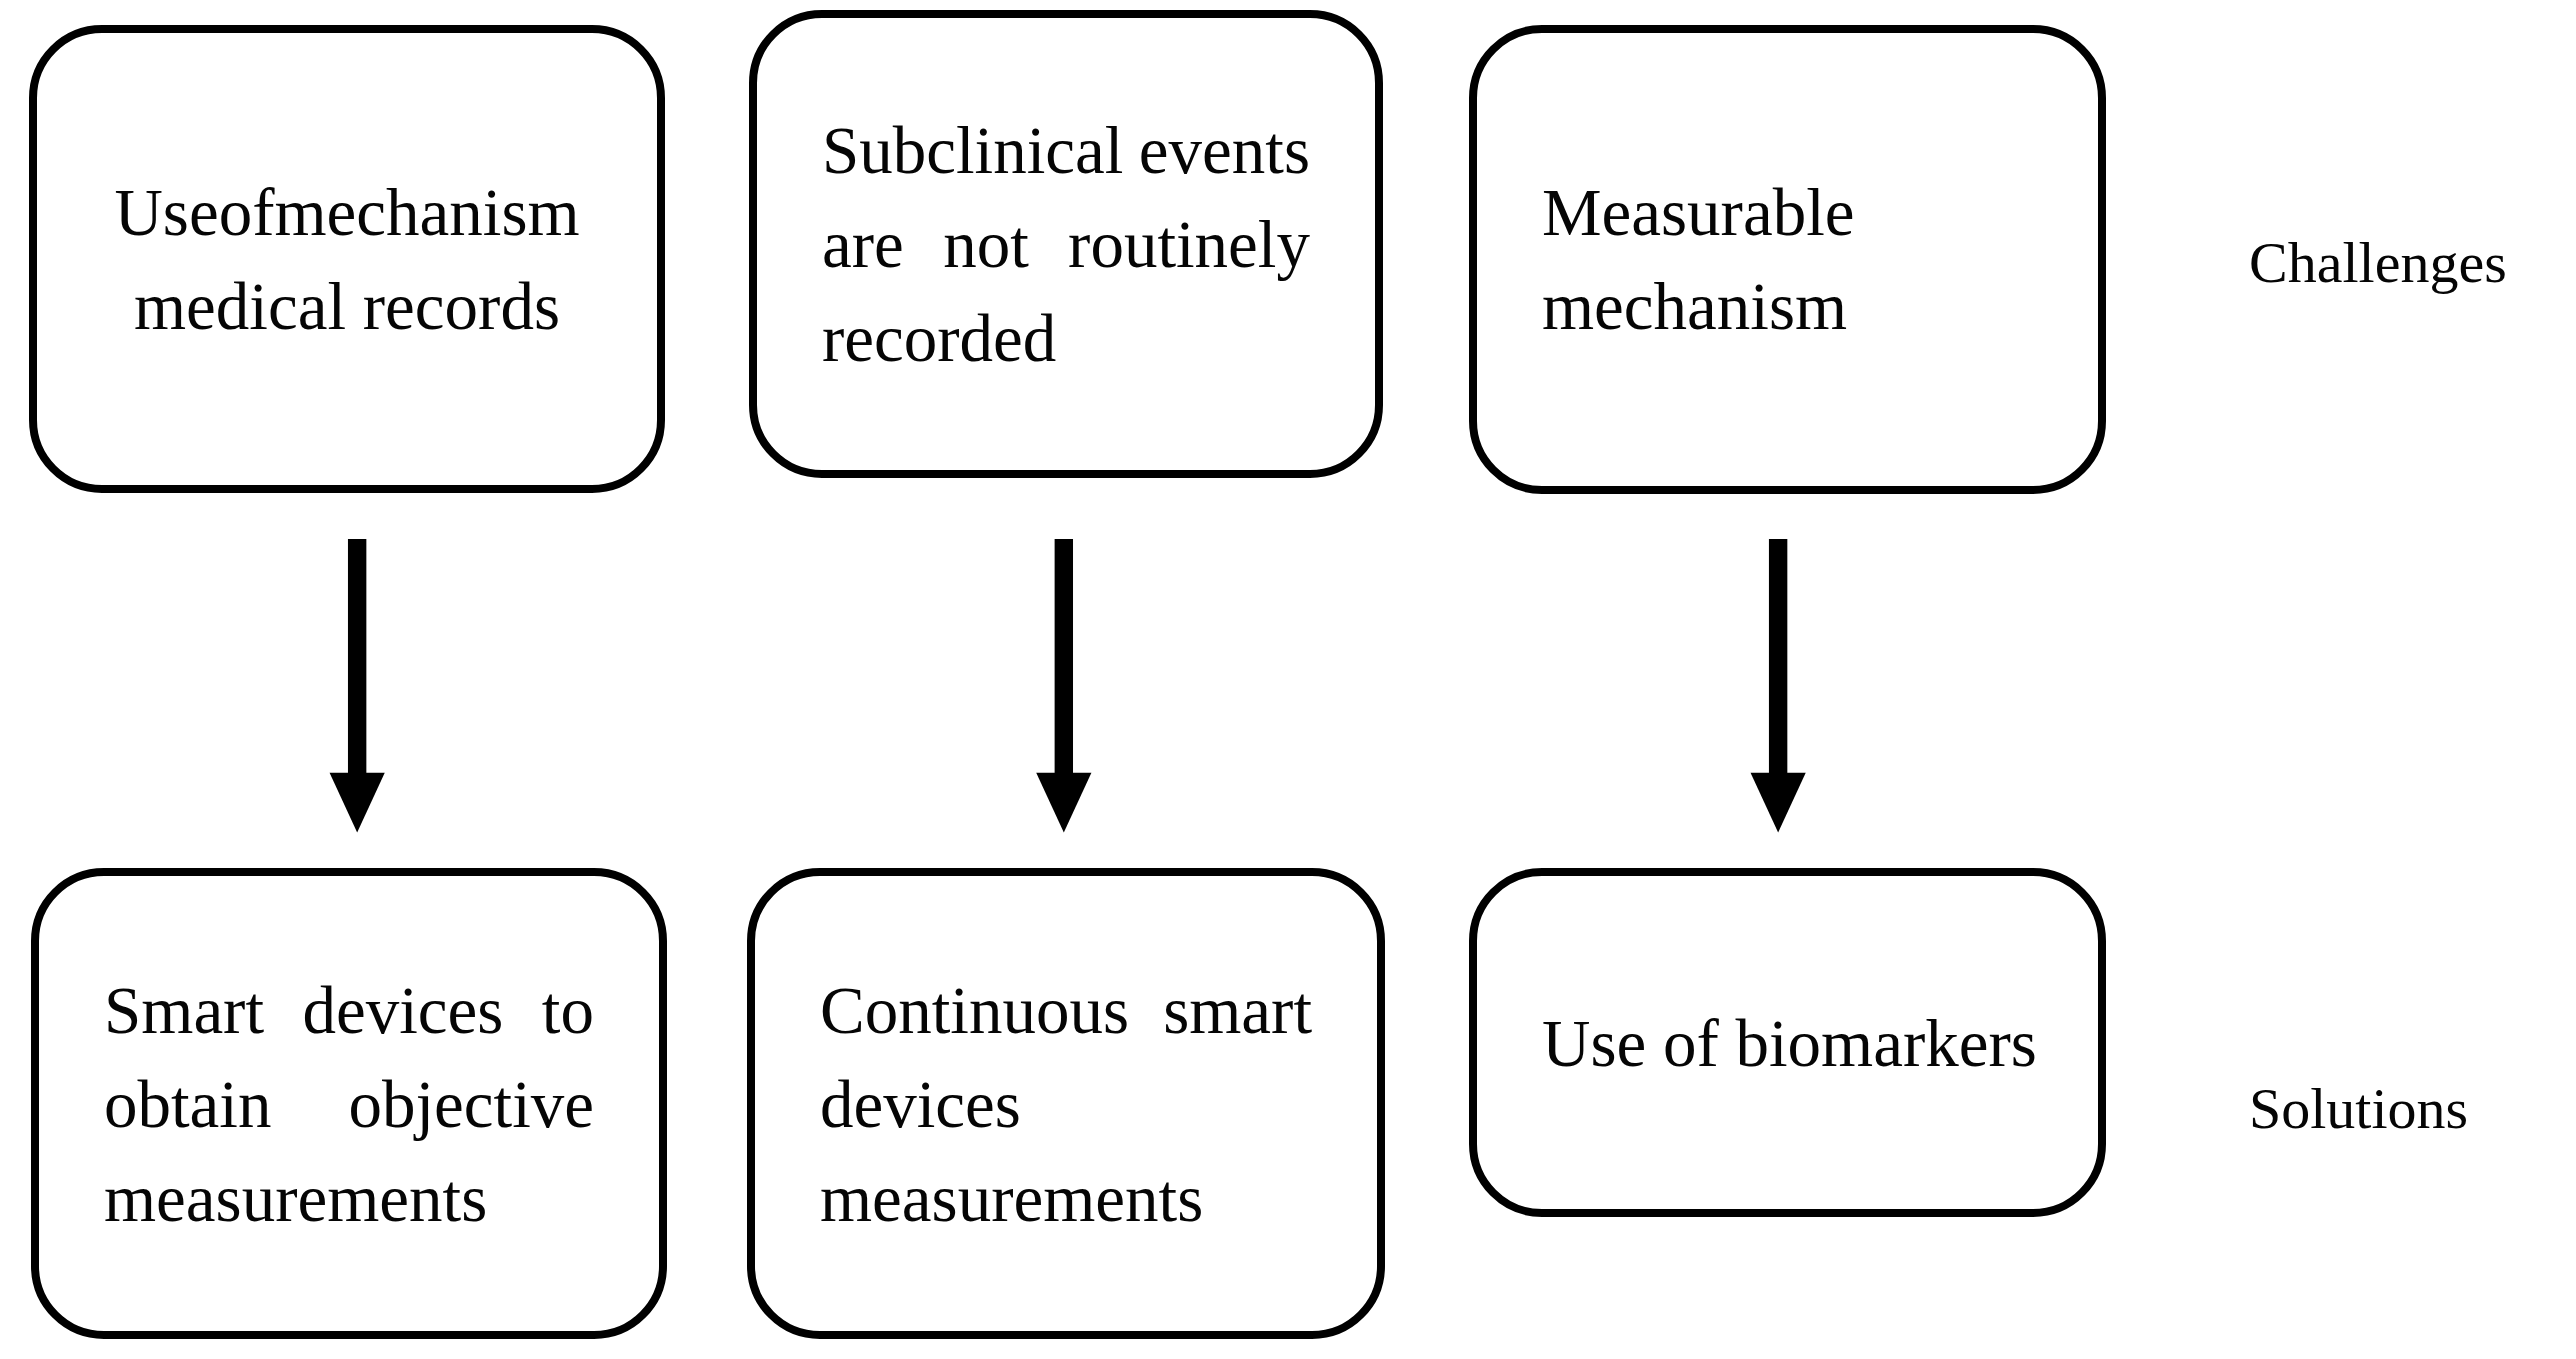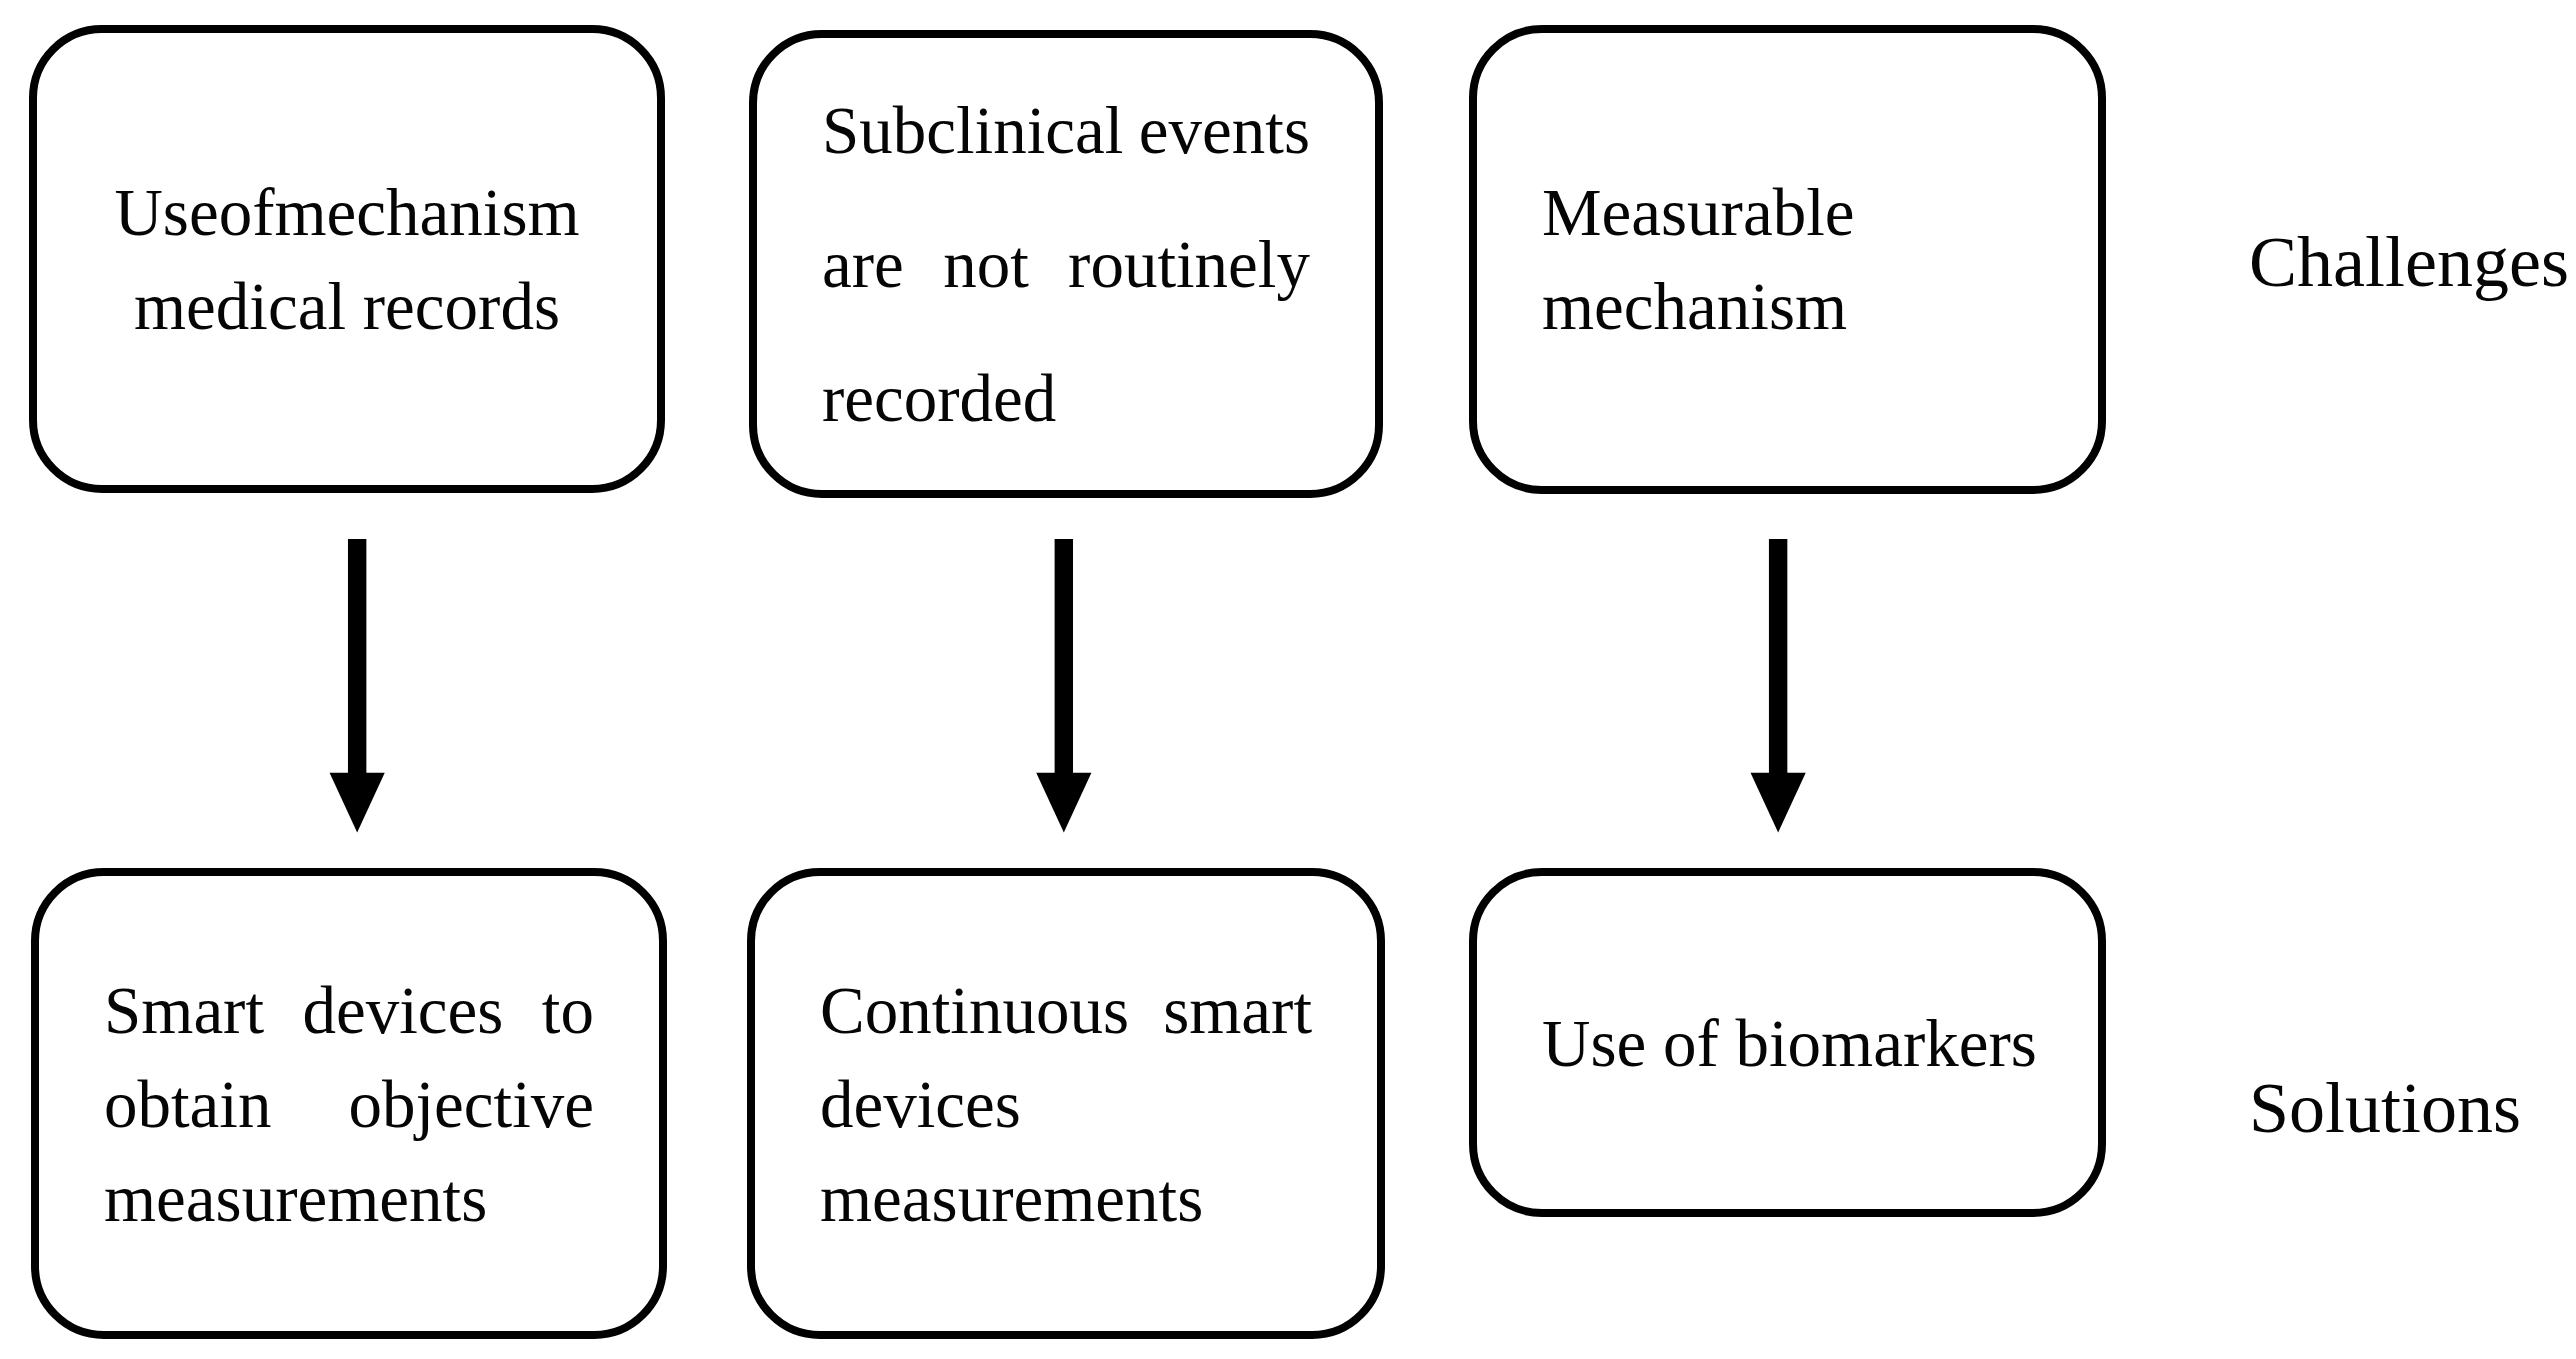--- a/index.html
+++ b/index.html
@@ -31,30 +31,30 @@
   }
   .box .line {
     white-space: nowrap;
   }
   .box .line.just {
     display: flex;
     justify-content: space-between;
   }
   
   #box-c1 { left: 29px;   top: 24.5px;   width: 636px; height: 468px; align-items: center; }
-  #box-c2 { left: 749px;  top: 30px;   width: 634px; height: 468px; gap: 40px; }
+  #box-c2 { left: 749px;  top: 10px;   width: 634px; height: 468px; }
   #box-c3 { left: 1469px; top: 24.5px;   width: 637px; height: 469px; }
   
   #box-s1 { left: 31px;   top: 868px; width: 636px; height: 471px; }
   #box-s2 { left: 747px;  top: 868px; width: 638px; height: 471px; }
   #box-s3 { left: 1469px; top: 868px; width: 637px; height: 349px; }
 
   .row-label {
     position: absolute;
-    font-size: 72px;
+    font-size: 58px;
     white-space: nowrap;
     transform: translateY(-52%);
   }
   #label-challenges { left: 2249px; top: 264px; }
   #label-solutions  { left: 2249px; top: 1110px; }
 
   #arrow-layer {
     position: absolute;
     left: 0;
     top: 0;

